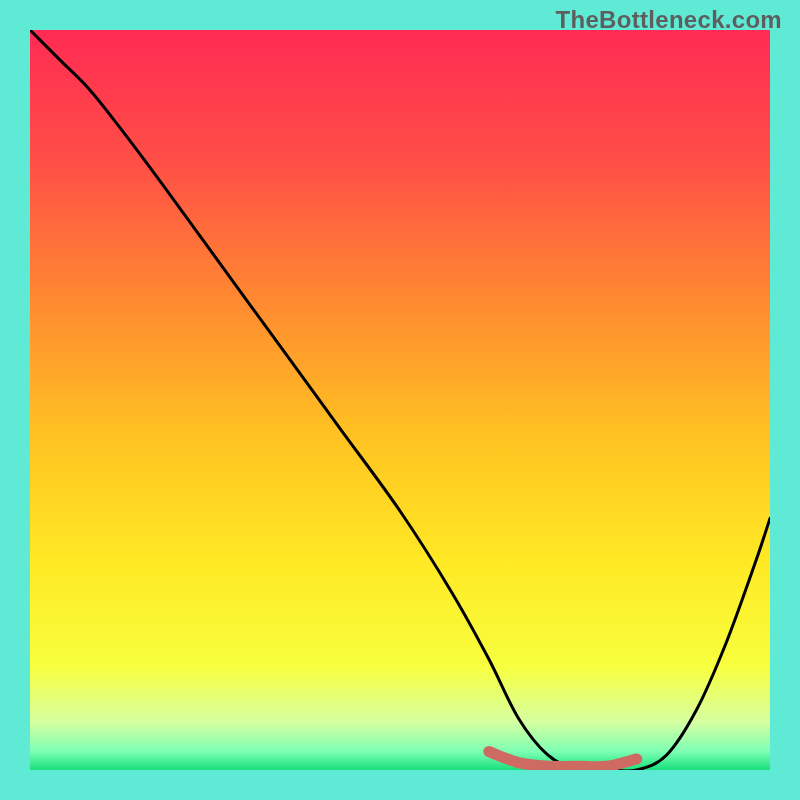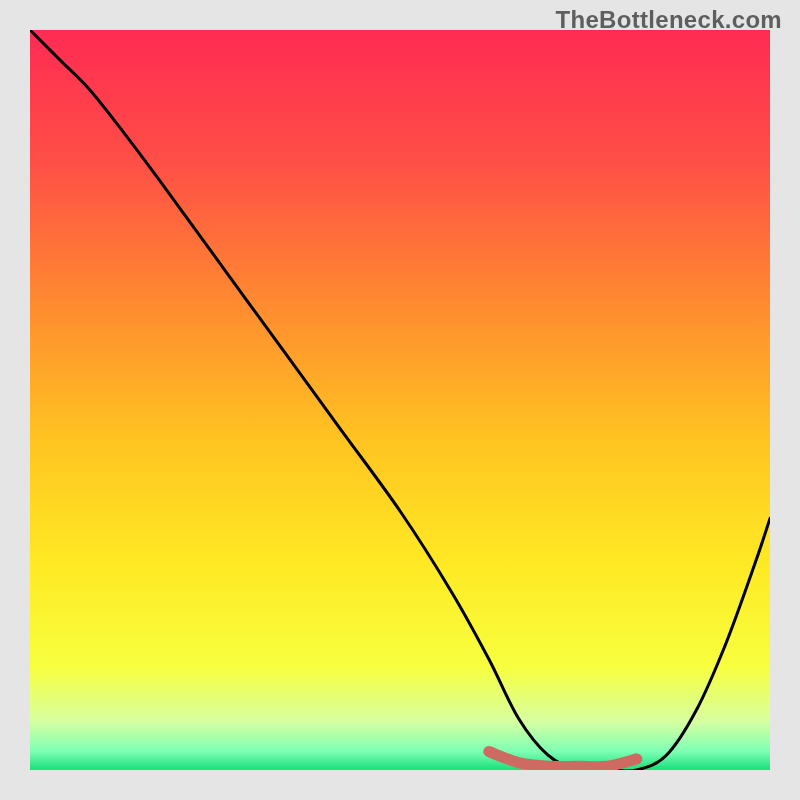--- a/index.html
+++ b/index.html
@@ -7,21 +7,21 @@
     padding: 0;
     width: 800px;
     height: 800px;
     background: #000;
     font-family: Arial, Helvetica, sans-serif;
   }
   .frame {
     position: relative;
     width: 800px;
     height: 800px;
-    background: #e5e5e5;
+    background: #5eead4;
   }
   .watermark {
     position: absolute;
     top: 6px;
     right: 18px;
     color: #5e5e5e;
     font-size: 24px;
     font-weight: 600;
     letter-spacing: 0.3px;
     z-index: 5;

